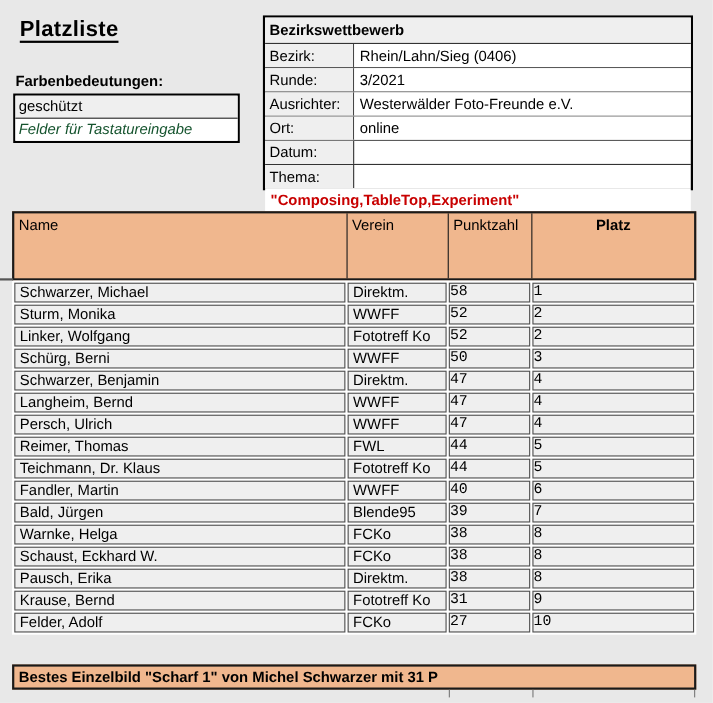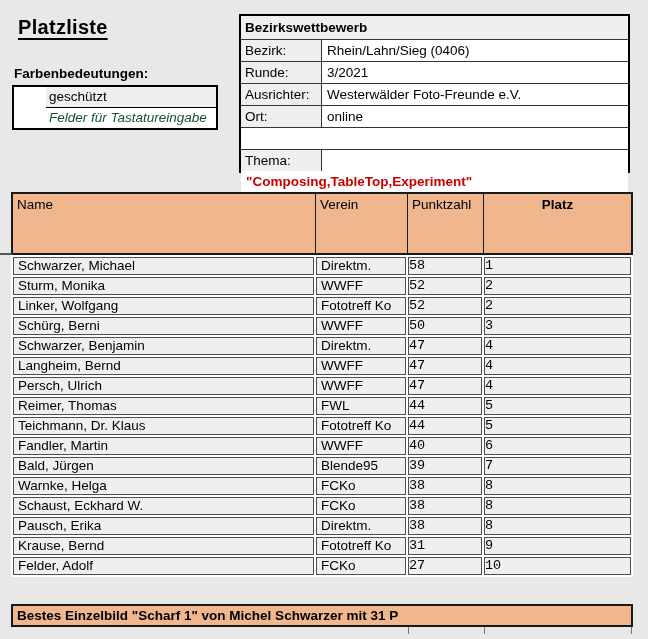--- a/index.html
+++ b/index.html
@@ -9,21 +9,21 @@
   }
   
   .title{
     position:absolute;left:18px;top:16px;font-size:20px;font-weight:bold;
     text-decoration:underline;text-decoration-thickness:2px;text-underline-offset:4px;
     letter-spacing:0.3px;
   }
   
   .legend-heading{position:absolute;left:14px;top:66px;font-size:13.5px;font-weight:bold;}
   .legend-box{position:absolute;left:12px;top:85px;width:202px;border:2px solid #000;background:#FFF;}
-  .legend-row{height:20px;line-height:20px;font-size:13.5px;padding-left:3px;white-space:nowrap;margin-left:32px;}
+  .legend-row{height:20px;line-height:20px;font-size:13.5px;padding-left:3px;white-space:nowrap;}
   .legend-row.protected{background:#EFEFEF;border-bottom:1px solid #000;color:#000;}
   .legend-row.input{background:#FFF;color:#14532d;font-style:italic;}
   
   .info-box{position:absolute;left:239px;top:14px;width:391px;border:2px solid #000;background:#FFF;font-size:13.5px;box-sizing:border-box;}
   .info-title{height:23px;line-height:23px;font-weight:bold;padding-left:4px;background:#EFEFEF;border-bottom:1px solid #333;}
   .info-row{display:flex;height:21px;line-height:21px;border-bottom:1px solid #333;}
   .info-row:last-child{border-bottom:none;flex-direction:column;}
   .info-label{width:76px;flex:none;background:#EFEFEF;padding-left:4px;border-right:1px solid #333;overflow:hidden;white-space:nowrap;}
   .info-value{flex:1;background:#FFF;padding-left:5px;white-space:nowrap;}
   .info-value.theme{color:#C80000;font-weight:bold;}
@@ -85,20 +85,21 @@
     </div>
     <div class="info-row">
       <div class="info-label">Ausrichter:</div>
       <div class="info-value">Westerwälder Foto-Freunde e.V.</div>
     </div>
     <div class="info-row">
       <div class="info-label">Ort:</div>
       <div class="info-value">online</div>
     </div>
     <div class="info-row">
+      <div class="info-label">Datum:</div>
     </div>
     <div class="info-row">
       <div class="info-label">Thema:</div>
       <div class="info-value theme">"Composing,TableTop,Experiment"</div>
     </div>
   </div>
 
   <div class="res-header">
     <div class="rh c1">Name</div>
     <div class="rh c2">Verein</div>

